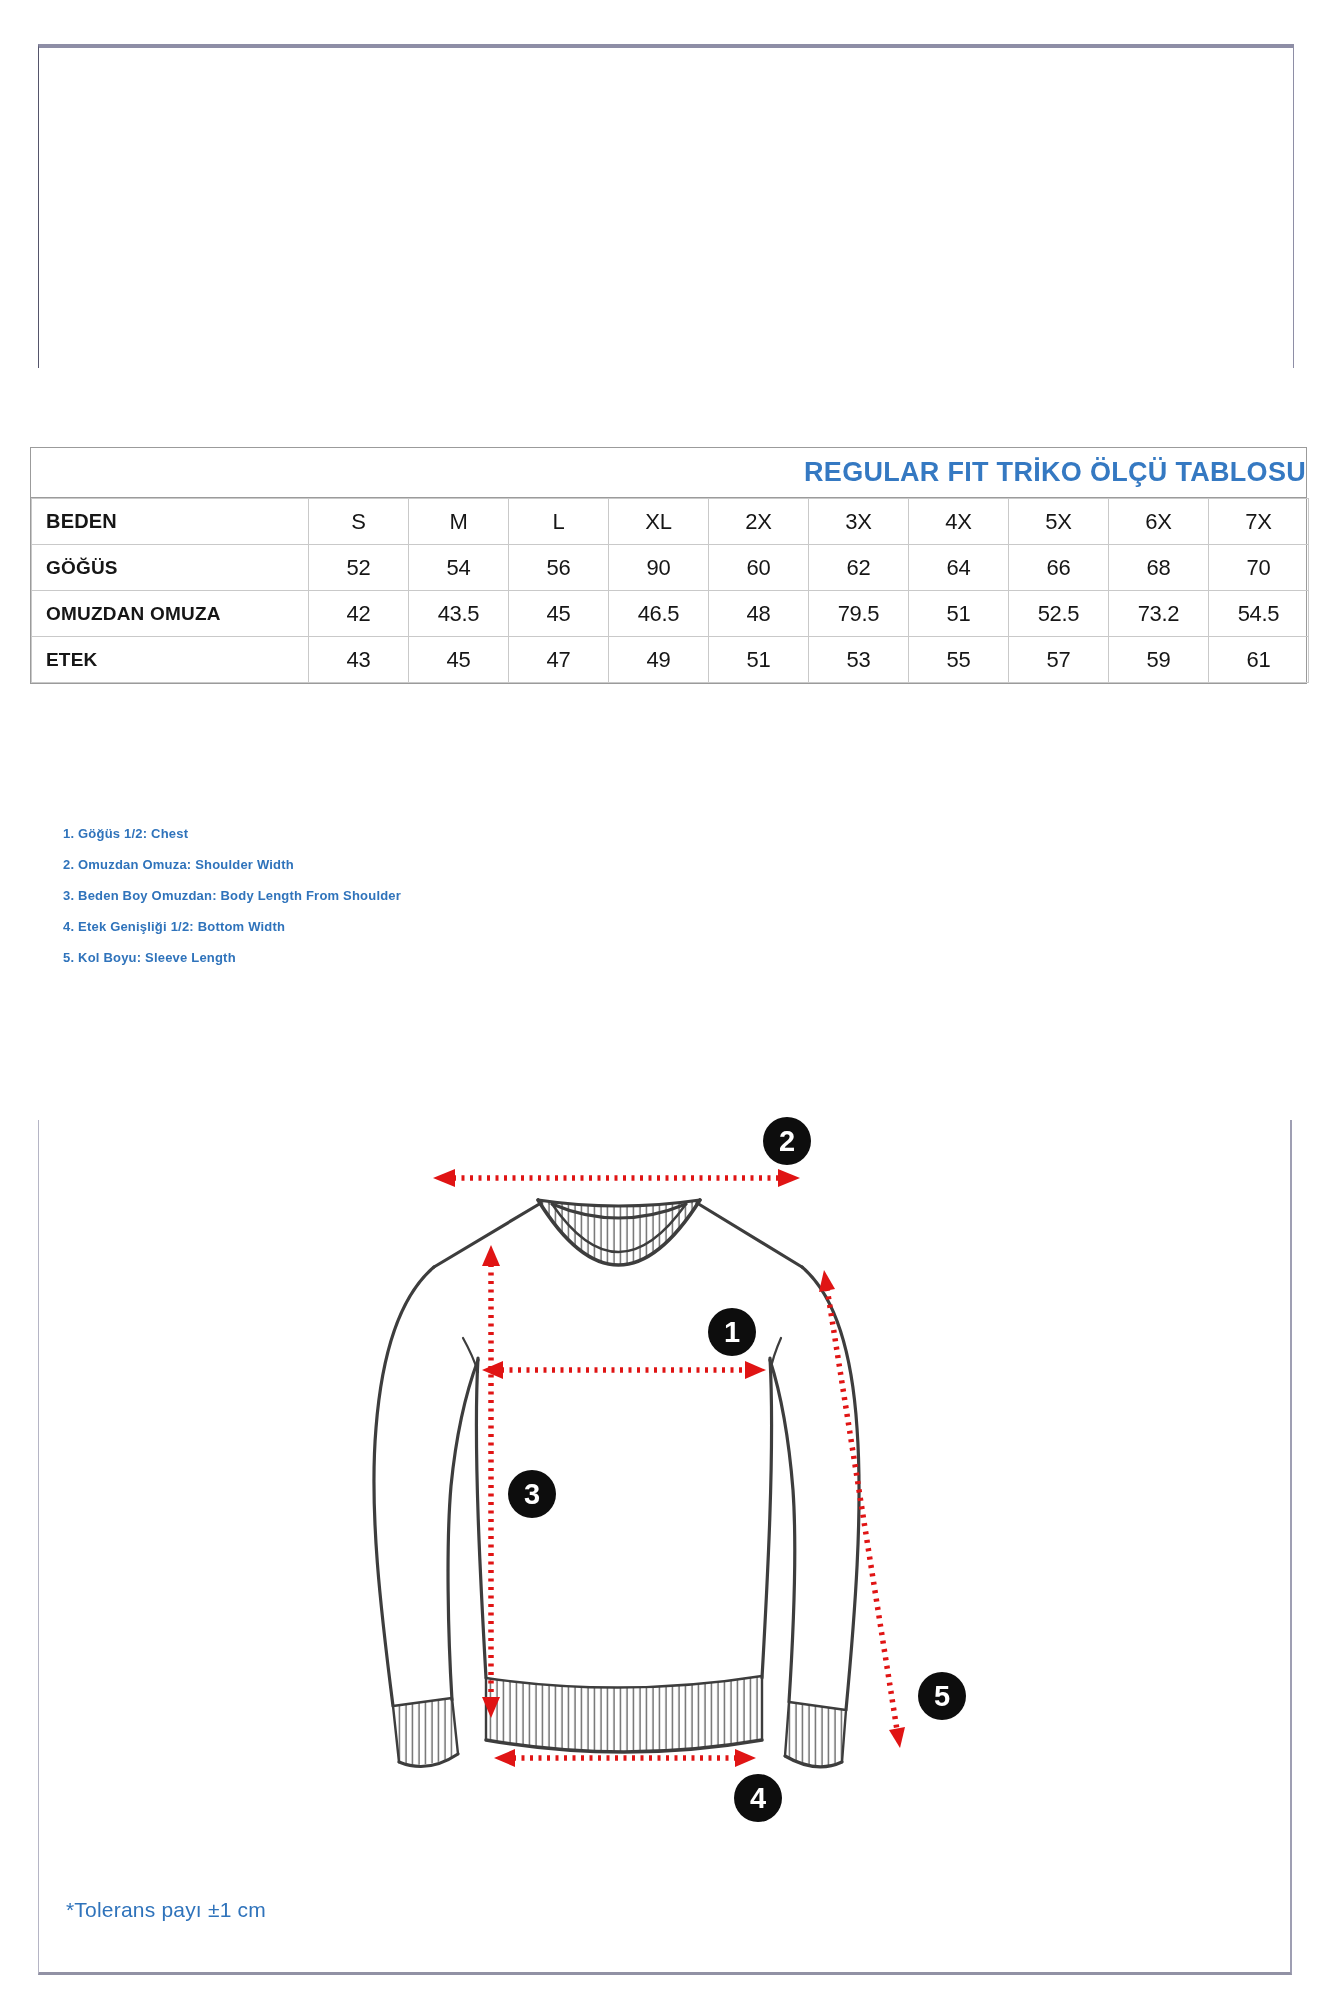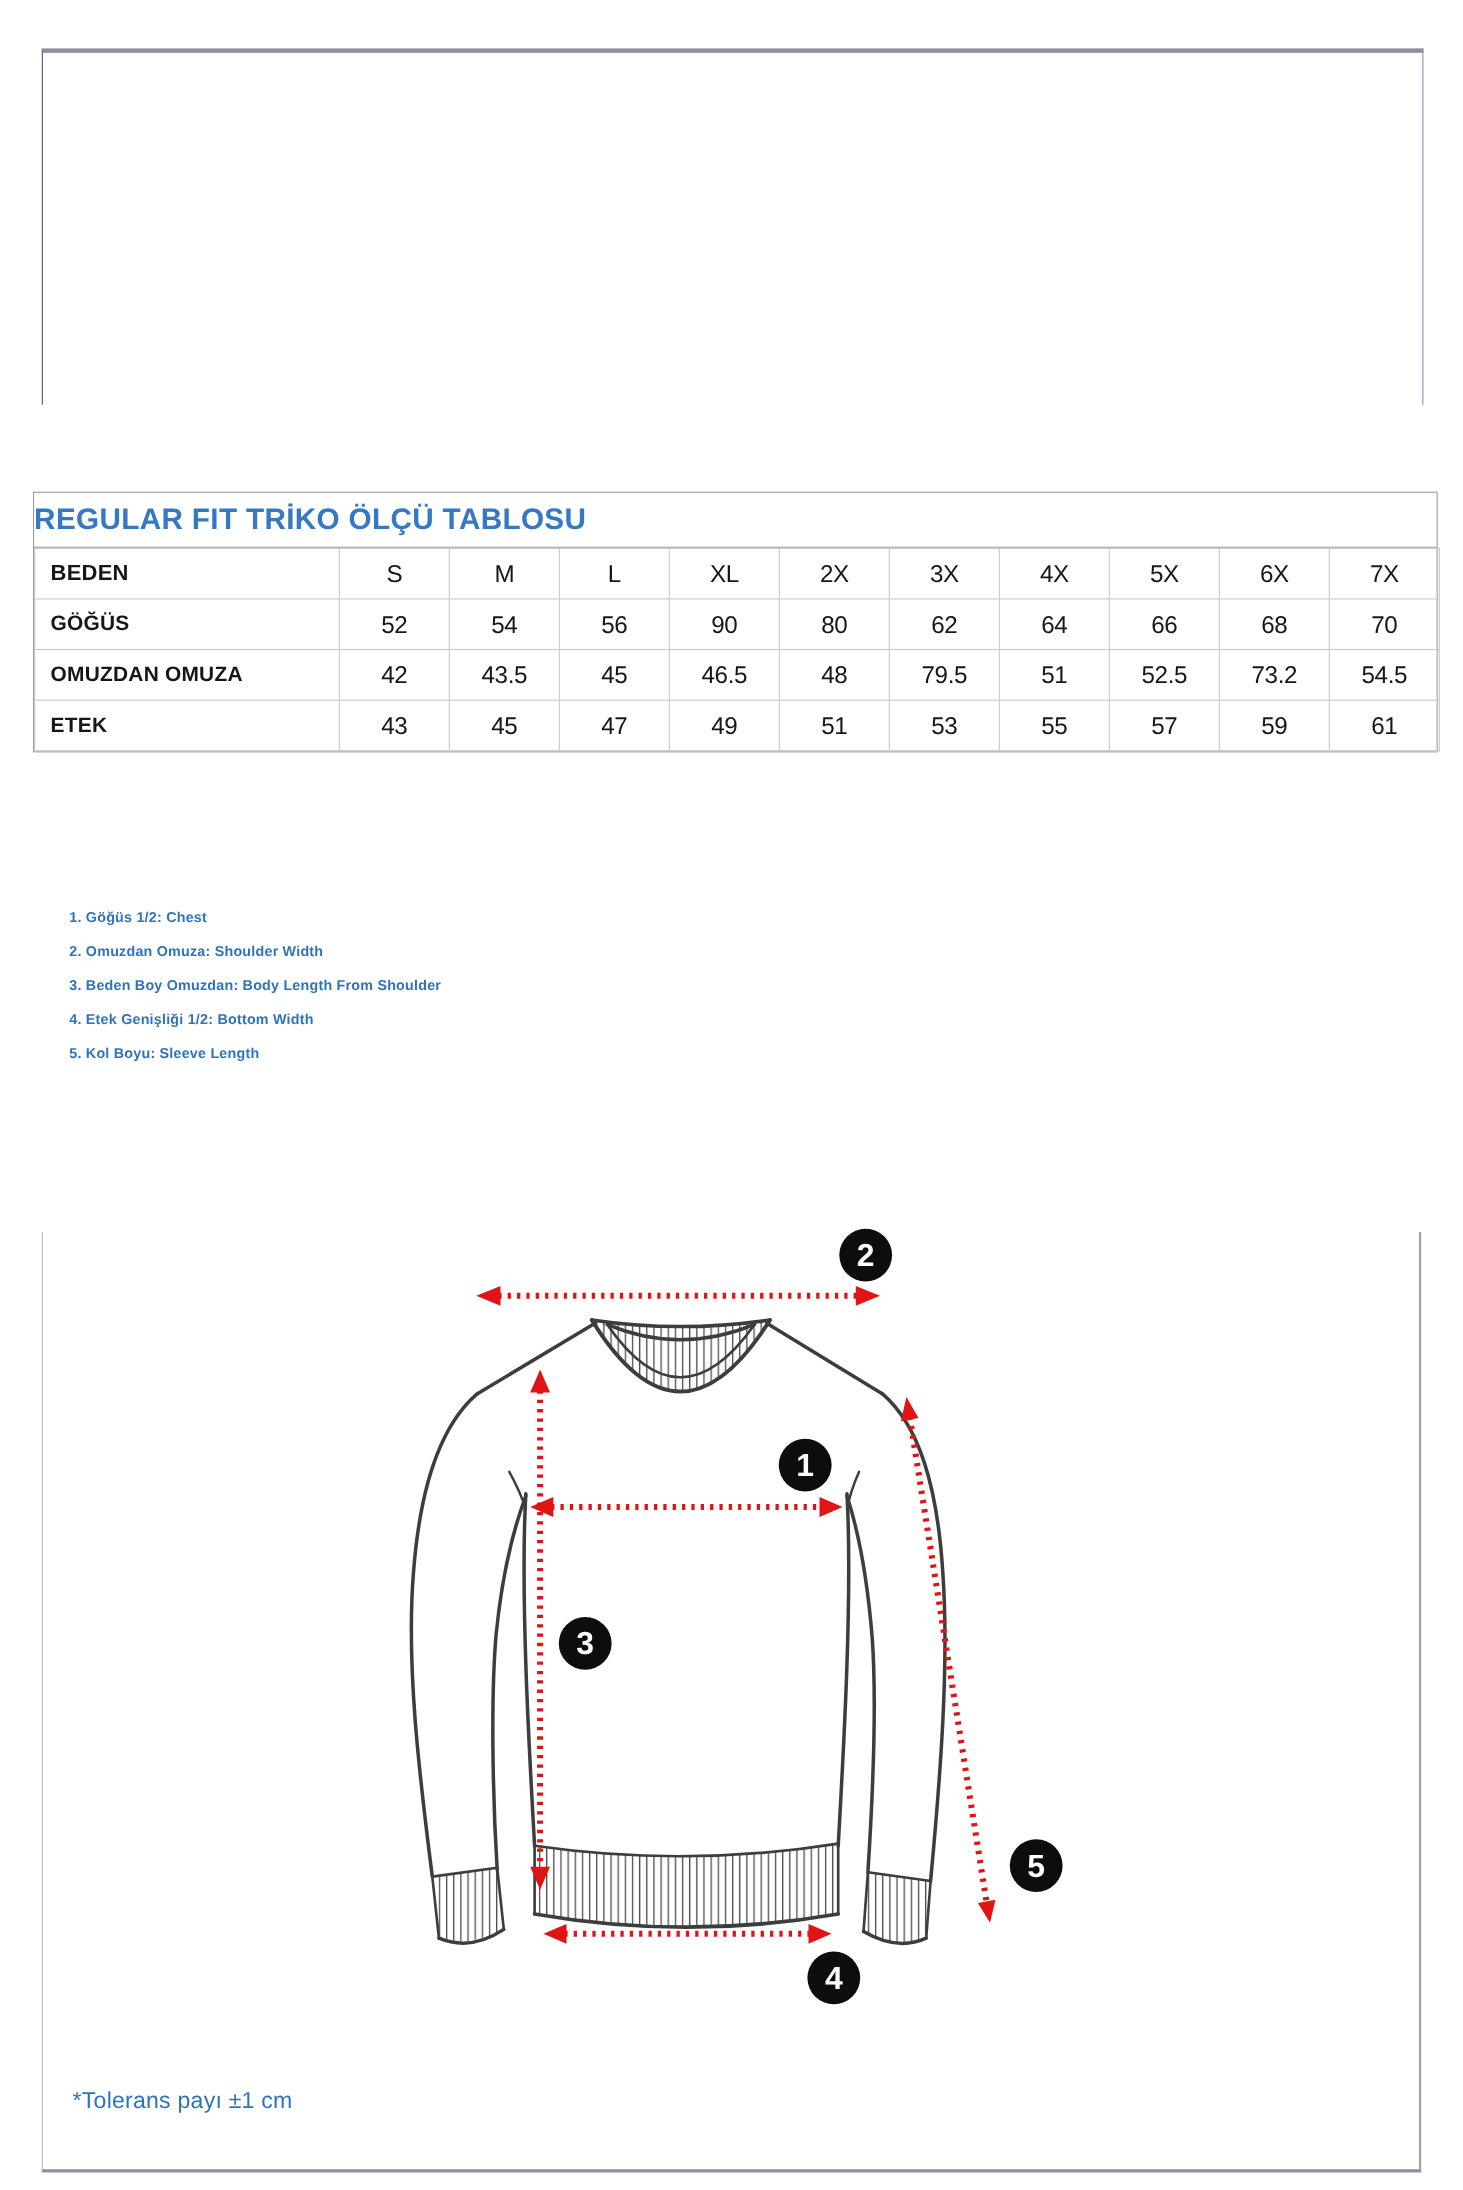--- a/index.html
+++ b/index.html
@@ -12,21 +12,21 @@
     position:absolute;left:38px;top:44px;width:1254px;height:320px;
     border-top:4px solid #8e8ea6;border-left:1px solid #55556b;border-right:1px solid #8e8ea6;
     background:#fff;
   }
   
   .table-wrap{
     position:absolute;left:30px;top:447px;width:1277px;
     border:1px solid #9b9b9b;background:#fff;box-sizing:border-box;
   }
   .table-title{
-    height:49px;line-height:49px;text-align:left;
+    height:49px;line-height:49px;text-align:right;
     font-size:27px;font-weight:700;color:#3579c2;letter-spacing:.3px;
     border-bottom:1px solid #9b9b9b;
   }
   table.size-table{width:100%;border-collapse:collapse;table-layout:fixed;}
   table.size-table td{
     border:1px solid #c9c9c9;height:43px;text-align:center;
     font-size:22px;color:#161616;letter-spacing:-.3px;white-space:nowrap;
   }
   table.size-table td.label-cell{
     text-align:left;padding-left:14px;font-size:19px;font-weight:700;letter-spacing:.2px;
@@ -82,21 +82,21 @@
           <td>5X</td>
           <td>6X</td>
           <td>7X</td>
         </tr>
         <tr>
           <td class="label-cell">GÖĞÜS</td>
           <td>52</td>
           <td>54</td>
           <td>56</td>
           <td>90</td>
-          <td>80</td>
+          <td>60</td>
           <td>62</td>
           <td>64</td>
           <td>66</td>
           <td>68</td>
           <td>70</td>
         </tr>
         <tr>
           <td class="label-cell">OMUZDAN OMUZA</td>
           <td>42</td>
           <td>43.5</td>

